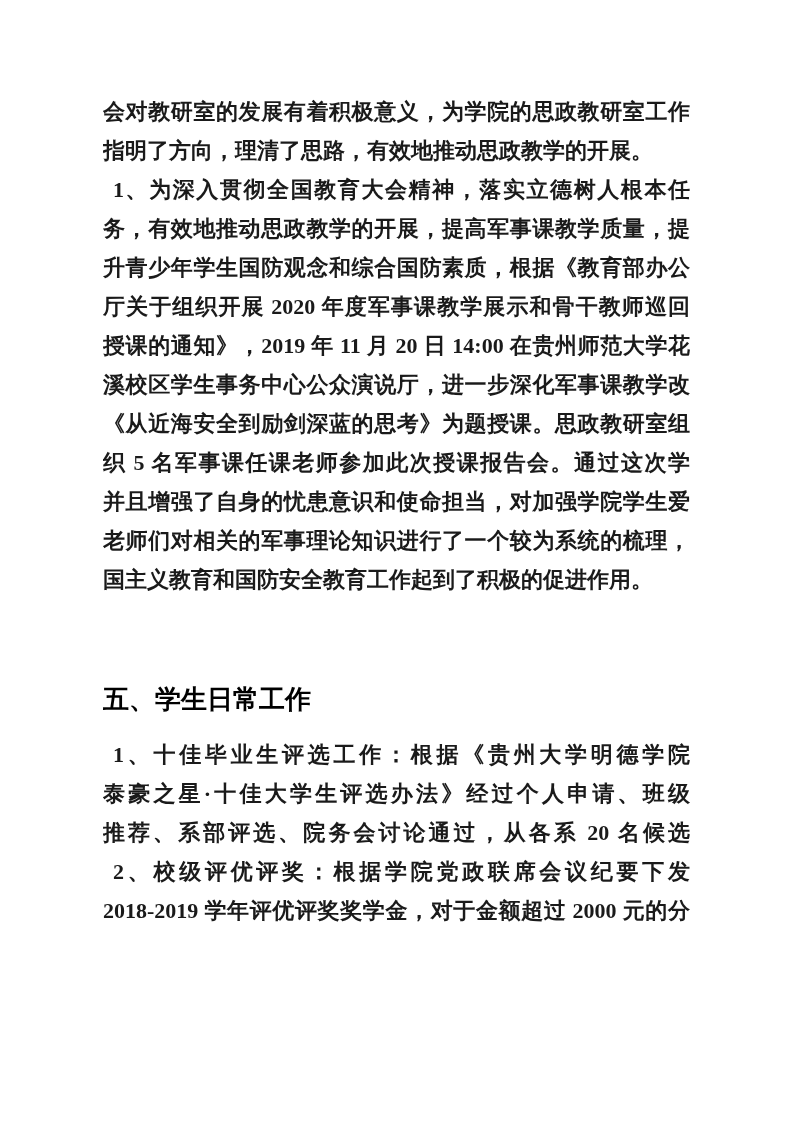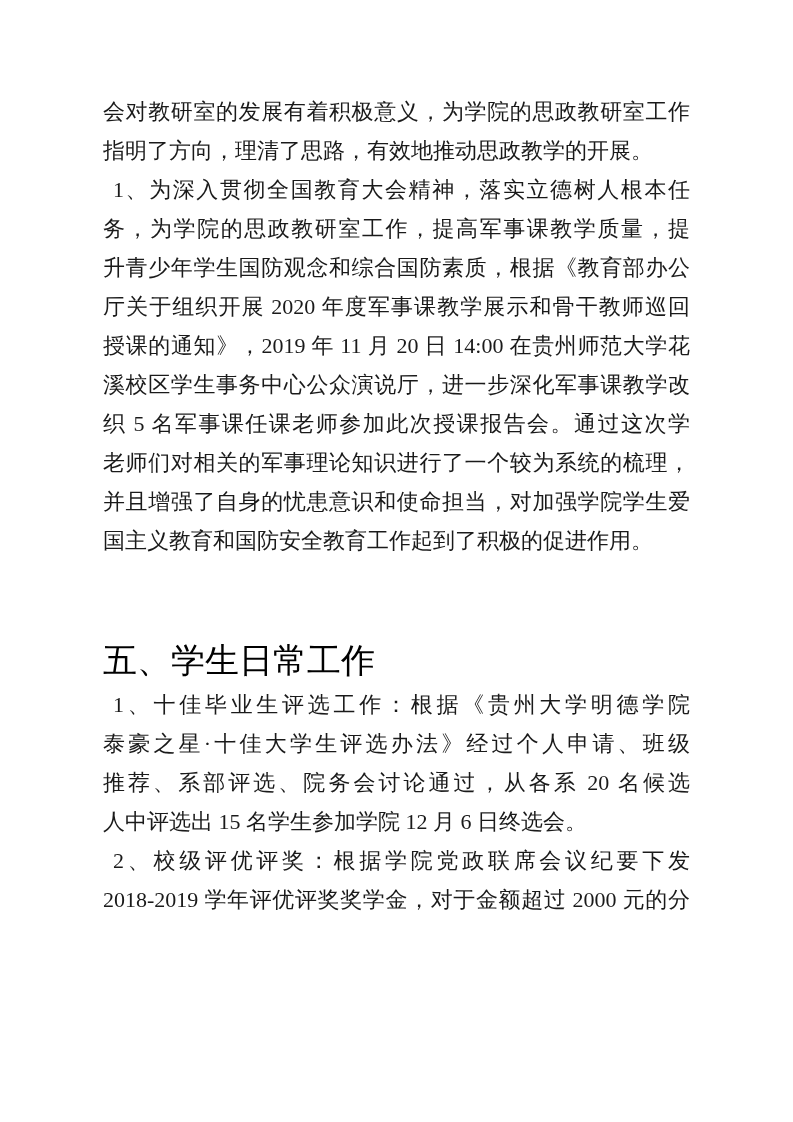--- a/index.html
+++ b/index.html
@@ -28,71 +28,72 @@
     margin: 0;
     padding: 0;
   }
   .line {
     font-size: 22px;
     line-height: 39px;
     height: 39px;
     overflow: hidden;
     text-align: justify;
     text-justify: inter-character;
+    font-weight: bold;
   }
   .jl {
     
     text-align-last: justify;
   }
   .last {
     text-align: center;
     text-align-last: left;
   }
   .indent {
     text-indent: 10px;
   }
   .heading {
     font-family: "DejaVu Sans", "Liberation Sans", sans-serif;
-    font-weight: 400;
-    font-size: 34px;
+    font-weight: 700;
+    font-size: 26px;
     line-height: 40px;
     color: var(--heading);
-    margin: 80px 0 5px 0;
+    margin: 80px 0 16px 0;
   }
 </style>
 </head>
 <body>
 
 <div class="page">
 
   <div class="para">
     <div class="line jl">会对教研室的发展有着积极意义，为学院的思政教研室工作</div>
     <div class="line last">指明了方向，理清了思路，有效地推动思政教学的开展。</div>
   </div>
 
   <div class="para">
     <div class="line jl indent">1、为深入贯彻全国教育大会精神，落实立德树人根本任</div>
-    <div class="line jl">务，为学院的思政教研室工作，提高军事课教学质量，提</div>
+    <div class="line jl">务，有效地推动思政教学的开展，提高军事课教学质量，提</div>
     <div class="line jl">升青少年学生国防观念和综合国防素质，根据《教育部办公</div>
     <div class="line jl">厅关于组织开展 2020 年度军事课教学展示和骨干教师巡回</div>
     <div class="line jl">授课的通知》，2019 年 11 月 20 日 14:00 在贵州师范大学花</div>
     <div class="line jl">溪校区学生事务中心公众演说厅，进一步深化军事课教学改革</div>
+    <div class="line jl">《从近海安全到励剑深蓝的思考》为题授课。思政教研室组</div>
     <div class="line jl">织 5 名军事课任课老师参加此次授课报告会。通过这次学习，</div>
+    <div class="line jl">并且增强了自身的忧患意识和使命担当，对加强学院学生爱</div>
     <div class="line jl">老师们对相关的军事理论知识进行了一个较为系统的梳理，</div>
-    <div class="line jl">并且增强了自身的忧患意识和使命担当，对加强学院学生爱</div>
     <div class="line last">国主义教育和国防安全教育工作起到了积极的促进作用。</div>
   </div>
 
   <h2 class="heading">五、学生日常工作</h2>
 
   <div class="para">
     <div class="line jl indent">1、十佳毕业生评选工作：根据《贵州大学明德学院</div>
     <div class="line jl">泰豪之星·十佳大学生评选办法》经过个人申请、班级</div>
     <div class="line jl">推荐、系部评选、院务会讨论通过，从各系 20 名候选</div>
-    <div class="line last">人中评选出 15 名学生参加学院 12 月 6 日终选会。</div>
   </div>
 
   <div class="para">
     <div class="line jl indent">2、校级评优评奖：根据学院党政联席会议纪要下发</div>
     <div class="line jl">2018-2019 学年评优评奖奖学金，对于金额超过 2000 元的分</div>
   </div>
 
 </div>
 
 </body></html>

